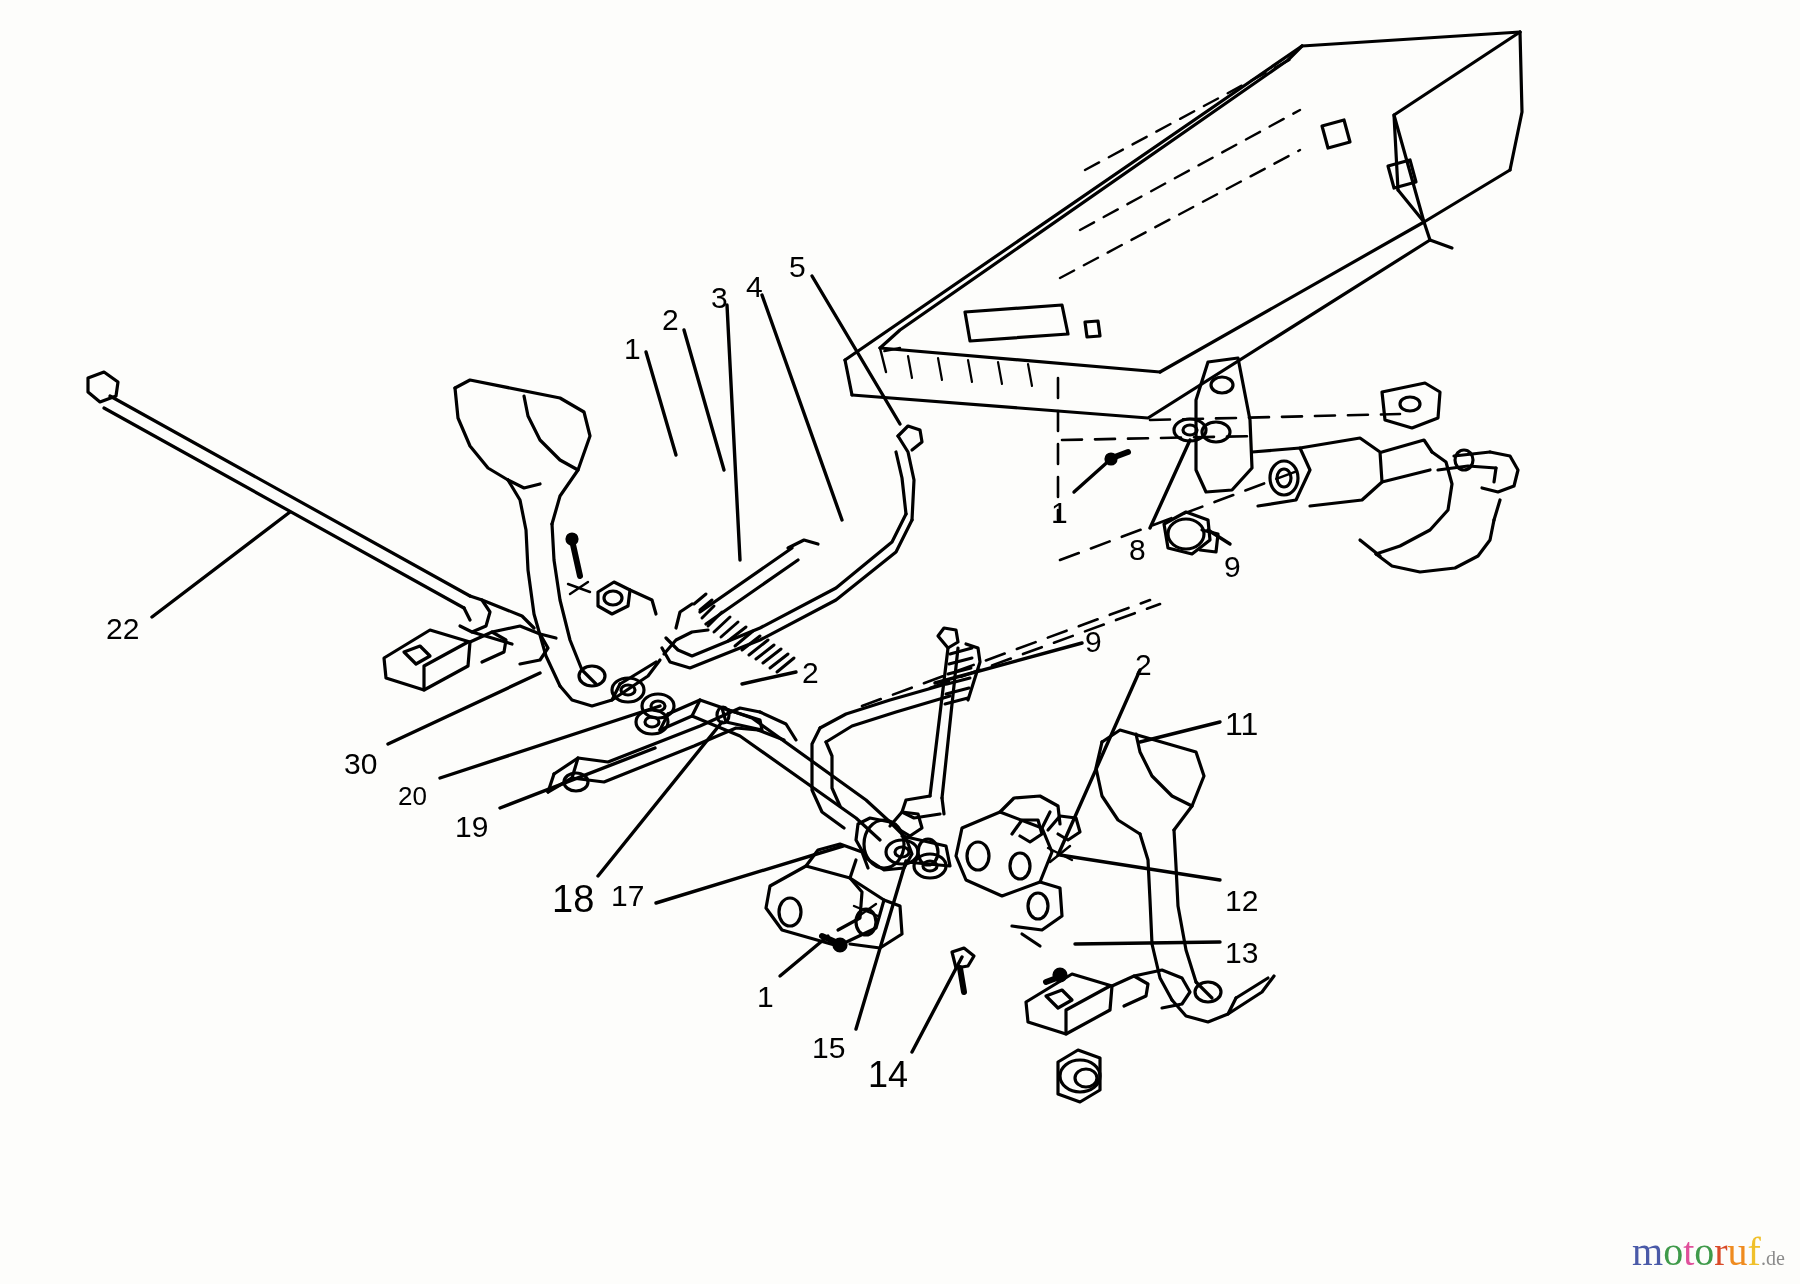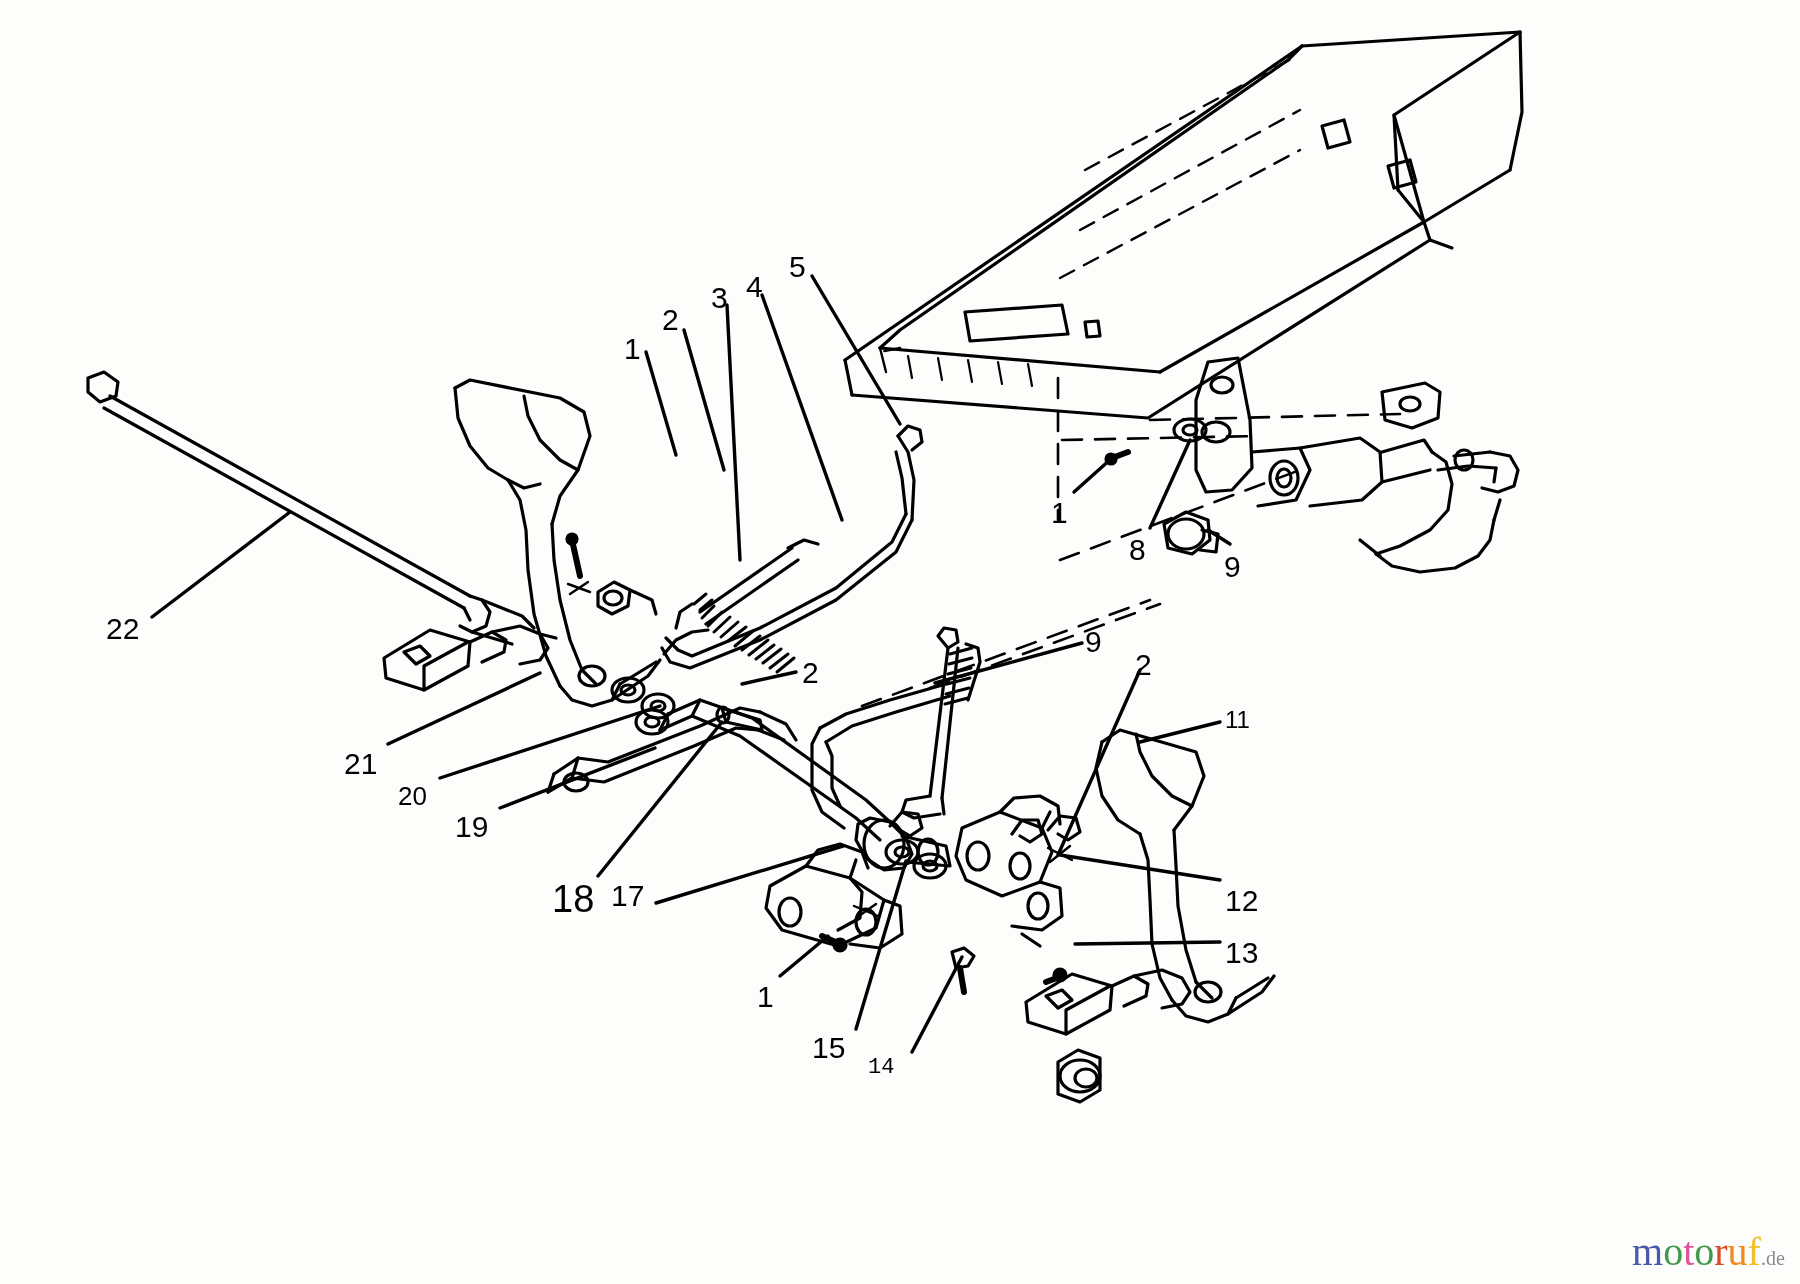--- a/index.html
+++ b/index.html
@@ -354,35 +354,35 @@
       </g>
   </svg>
 
   <div id="callout-layer">
       <div class="callout" style="left: 624px; top: 334px; font-size: 30px;">1</div>
       <div class="callout" style="left: 662px; top: 305px; font-size: 30px;">2</div>
       <div class="callout" style="left: 711px; top: 283px; font-size: 30px;">3</div>
       <div class="callout" style="left: 746px; top: 272px; font-size: 30px;">4</div>
       <div class="callout" style="left: 789px; top: 252px; font-size: 30px;">5</div>
       <div class="callout" style="left: 106px; top: 614px; font-size: 30px;">22</div>
-      <div class="callout" style="left: 344px; top: 749px; font-size: 30px;">21</div>
+      <div class="callout" style="left: 344px; top: 749px; font-size: 30px;">30</div>
       <div class="callout" style="left: 398px; top: 783px; font-size: 26px;">20</div>
       <div class="callout" style="left: 455px; top: 812px; font-size: 30px;">19</div>
       <div class="callout" style="left: 802px; top: 658px; font-size: 30px;">2</div>
       <div class="callout" style="left: 552px; top: 880px; font-size: 38px;">18</div>
       <div class="callout" style="left: 611px; top: 881px; font-size: 30px;">17</div>
       <div class="callout" style="left: 757px; top: 982px; font-size: 30px;">1</div>
       <div class="callout" style="left: 812px; top: 1033px; font-size: 30px;">15</div>
-      <div class="callout" style="left: 868px; top: 1057px; font-size: 22px; font-family: Liberation Mono, monospace;">14</div>
+      <div class="callout" style="left: 868px; top: 1057px; font-size: 36px;">14</div>
       <div class="callout" style="left: 1051px; top: 498px; font-size: 30px;">1</div>
       <div class="callout" style="left: 1129px; top: 535px; font-size: 30px;">8</div>
       <div class="callout" style="left: 1224px; top: 552px; font-size: 30px;">9</div>
       <div class="callout" style="left: 1085px; top: 627px; font-size: 30px;">9</div>
       <div class="callout" style="left: 1135px; top: 650px; font-size: 30px;">2</div>
-      <div class="callout" style="left: 1225px; top: 708px; font-size: 24px;">11</div>
+      <div class="callout" style="left: 1225px; top: 708px; font-size: 32px;">11</div>
       <div class="callout" style="left: 1225px; top: 886px; font-size: 30px;">12</div>
       <div class="callout" style="left: 1225px; top: 938px; font-size: 30px;">13</div>
     </div>
 
   <div id="logo" style="left: 1632px; top: 1232px;"><span style="color: rgb(74, 90, 168);">m</span><span style="color: rgb(63, 154, 74);">o</span><span style="color: rgb(224, 80, 155);">t</span><span style="color: rgb(63, 154, 74);">o</span><span style="color: rgb(217, 74, 40);">r</span><span style="color: rgb(239, 139, 31);">u</span><span style="color: rgb(240, 192, 42);">f</span><span class="suffix" style="color: rgb(139, 139, 139);">.de</span></div>
 
   <div id="bottomstrip"><svg width="1800" height="9">
         <rect x="318" y="5" width="40" height="4" fill="#5a5a5a"></rect>
         <rect x="370" y="5" width="38" height="4" fill="#5a5a5a"></rect>
         <rect x="428" y="5" width="20" height="4" fill="#5a5a5a"></rect>

